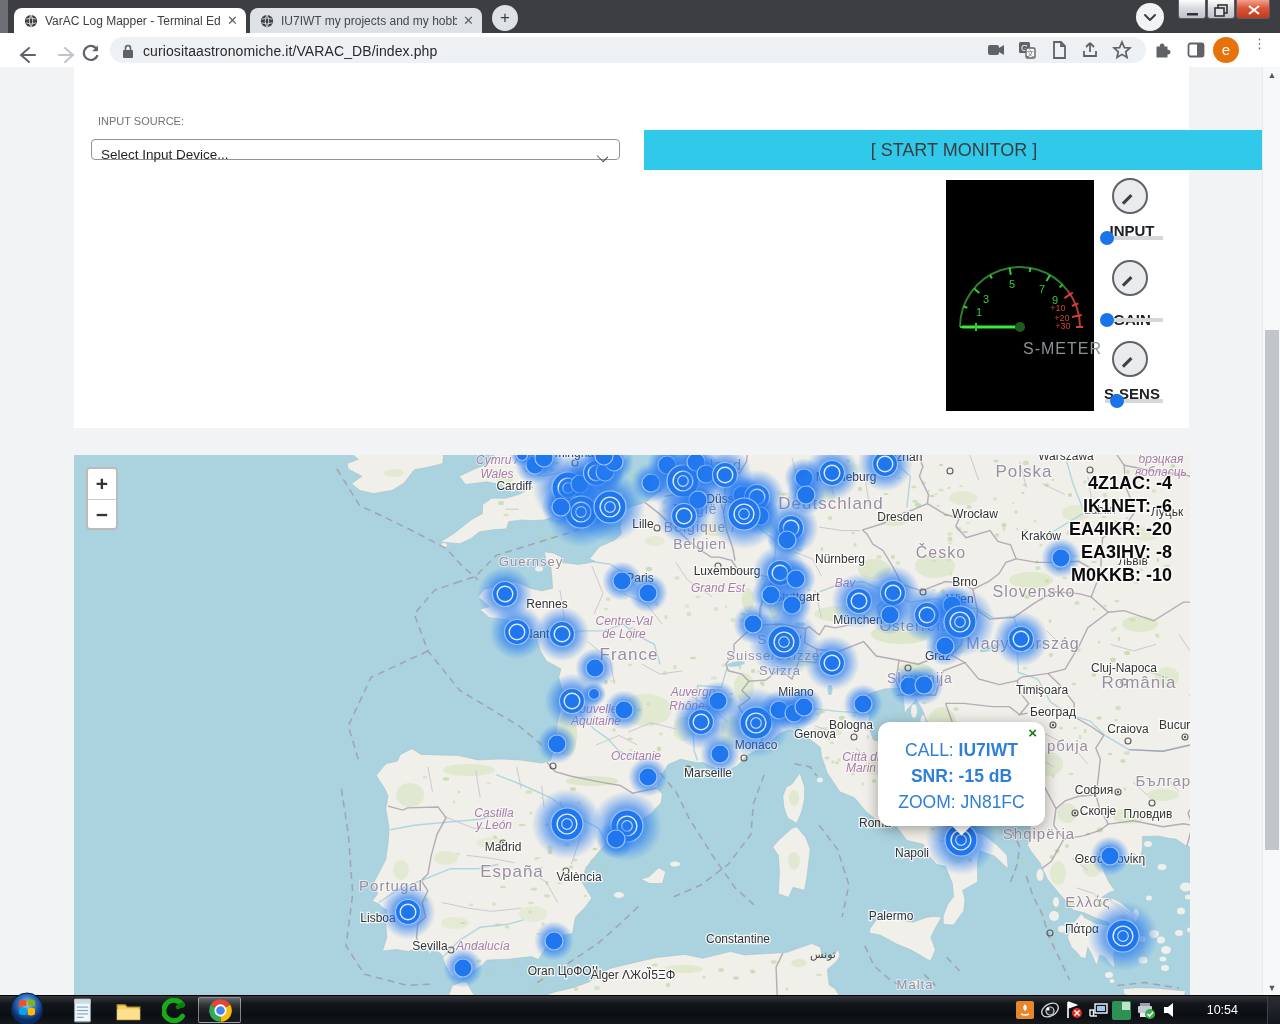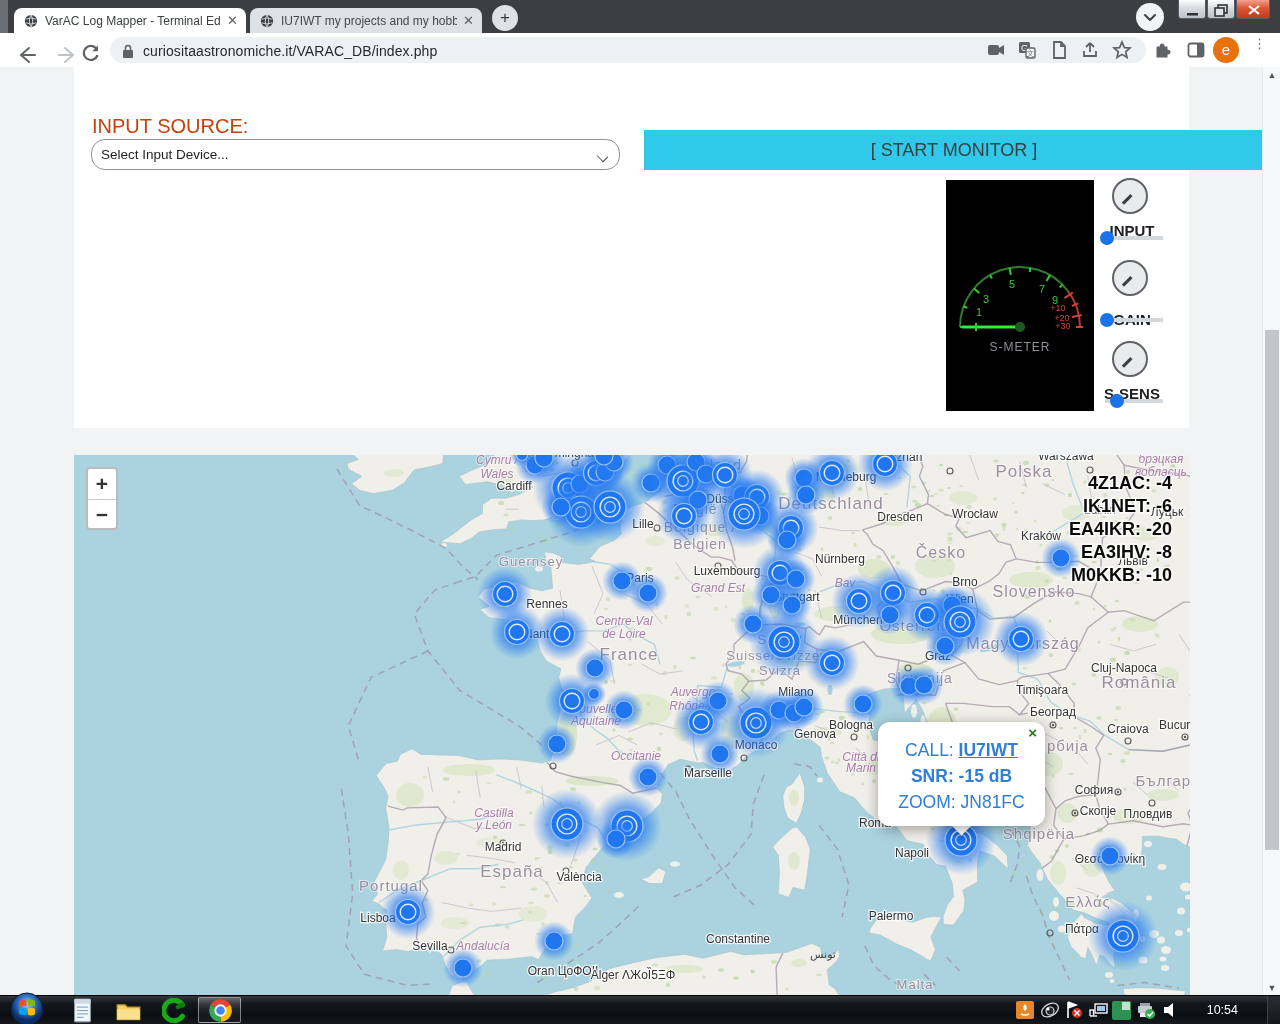--- a/index.html
+++ b/index.html
@@ -10,29 +10,29 @@
 .tab .title{white-space:nowrap;overflow:hidden;flex:1}
 .tabx{color:#5f6368;font-size:13px;margin:0 8px 0 6px}
 
 #toolbar{left:0;top:33px;width:1280px;height:40px;background:#ffffff;border-bottom:1px solid #dfe1e5}
 #omni{position:absolute;left:110px;top:4px;width:1036px;height:26px;border-radius:13px;background:#eef1f3}
 #urltxt{position:absolute;left:143px;top:10px;font-size:14px;color:#27292d;letter-spacing:0.1px}
 
 #page{left:0;top:67px;width:1262px;height:929px;background:#f1f3f4}
 #card{position:absolute;left:74px;top:0px;width:1115px;height:361px;background:#ffffff}
 #h1{position:absolute;left:18px;top:11px;font-size:19px;font-weight:bold;color:#256d25;letter-spacing:1.8px}
-#inlbl{position:absolute;left:18px;top:48px;font-size:20px;color:#c2410c}
-#sel{position:absolute;left:17px;top:72px;width:529px;height:31px;border:1px solid #8f9499;border-radius:14px;background:#fff;font-size:13.5px;color:#1d1f21;line-height:29px;padding-left:9px}
+#inlbl{position:absolute;left:24px;top:48px;font-size:11px;color:#737373}
+#sel{position:absolute;left:17px;top:72px;width:529px;height:21px;border:1px solid #8f9499;border-radius:4px;background:#fff;font-size:13.5px;color:#1d1f21;line-height:29px;padding-left:9px}
 #selchev{position:absolute;right:12px;top:12px;width:9px;height:9px;border-right:1.6px solid #3c4043;border-bottom:1.6px solid #3c4043;transform:rotate(45deg) scale(1,.8)}
 #startbtn{position:absolute;left:570px;top:63px;width:620px;height:40px;background:#31c9e9;color:#3b3e40;font-size:18px;text-align:center;line-height:40px}
 #spect{position:absolute;left:17px;top:113px;width:845px;height:232px;background:#000}
 #spcanvas{position:absolute;left:1px;top:1px;width:842px;height:146px;border:1px solid #c9c9c9;background:#000}
 #wf{position:absolute;left:6px;top:155px;color:#8d9399;font-size:11px}
 #smeter{position:absolute;left:872px;top:113px;width:148px;height:231px;background:#000}
-#smtxt{position:absolute;left:0;width:148px;top:160px;text-align:center;color:#8a9296;font-size:12px;letter-spacing:1px}
+#smtxt{position:absolute;left:8px;width:148px;top:160px;text-align:right;color:#8a9296;font-size:16px;letter-spacing:1px}
 .knob{position:absolute;left:1038px;width:36px;height:36px;border-radius:50%;border:2px solid #5f6368;background:#e9ebed}
 .knob:after{content:"";position:absolute;left:7px;top:18px;width:12px;height:2.5px;background:#3c4043;transform:rotate(-45deg)}
 .klabel{position:absolute;width:120px;text-align:center;left:998px;font-weight:bold;font-size:15px;color:#202124}
 .ktrack{position:absolute;left:1031px;width:58px;height:4px;background:#d5d8db}
 .kthumb{position:absolute;width:14px;height:14px;border-radius:50%;background:#1a73e8}
 
 #map{position:absolute;left:74px;top:388px;width:1116px;height:540px;overflow:hidden;background:#aad3df}
 .lt{font-size:12px;fill:#333;text-anchor:middle;paint-order:stroke;stroke:#ffffff;stroke-width:2.5px;stroke-opacity:.8;font-family:"Liberation Sans",sans-serif}
 .lt2{font-size:11px;fill:#444;text-anchor:middle;font-family:"Liberation Sans",sans-serif}
 .lc{fill:#9a8da0;text-anchor:middle;letter-spacing:1px;paint-order:stroke;stroke:#ffffff;stroke-width:2px;stroke-opacity:.55;font-family:"Liberation Sans",sans-serif}
@@ -1288,21 +1288,21 @@
           </g>
         </svg>
         <div id="zoomctl">
           <div class="zi">+</div>
           <div class="sep"></div>
           <div class="zi">−</div>
         </div>
         <div id="ptail"></div>
         <div id="popup">
           <div class="x">×</div>
-          <div class="ln" style="margin-top:18px">CALL: <b style="text-decoration:underline">IU7IWT</b></div>
+          <div class="ln" style="margin-top:18px">CALL: <b style="">IU7IWT</b></div>
           <div class="ln"><b>SNR: -15 dB</b></div>
           <div class="ln">ZOOM: JN81FC</div>
         </div>
       </div>
     </div>
     <div id="sbar" class="abs">
       <div class="sarr" style="top:3px">▲</div>
       <div id="sthumb"></div>
       <div class="sarr" style="bottom:3px">▼</div>
     </div>

